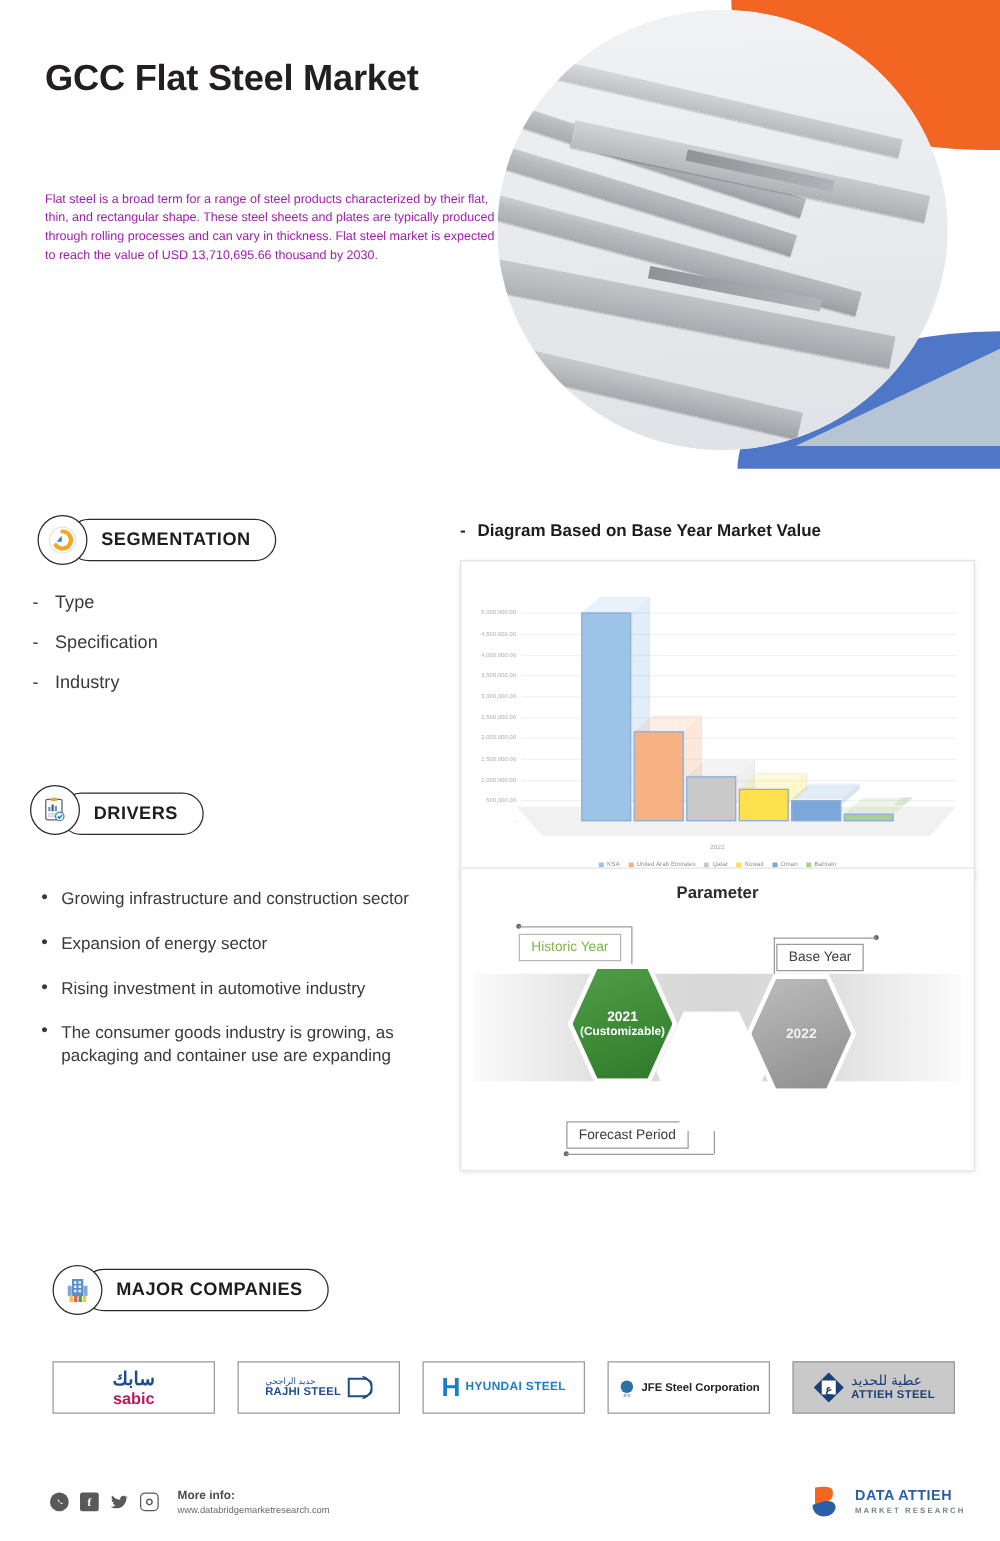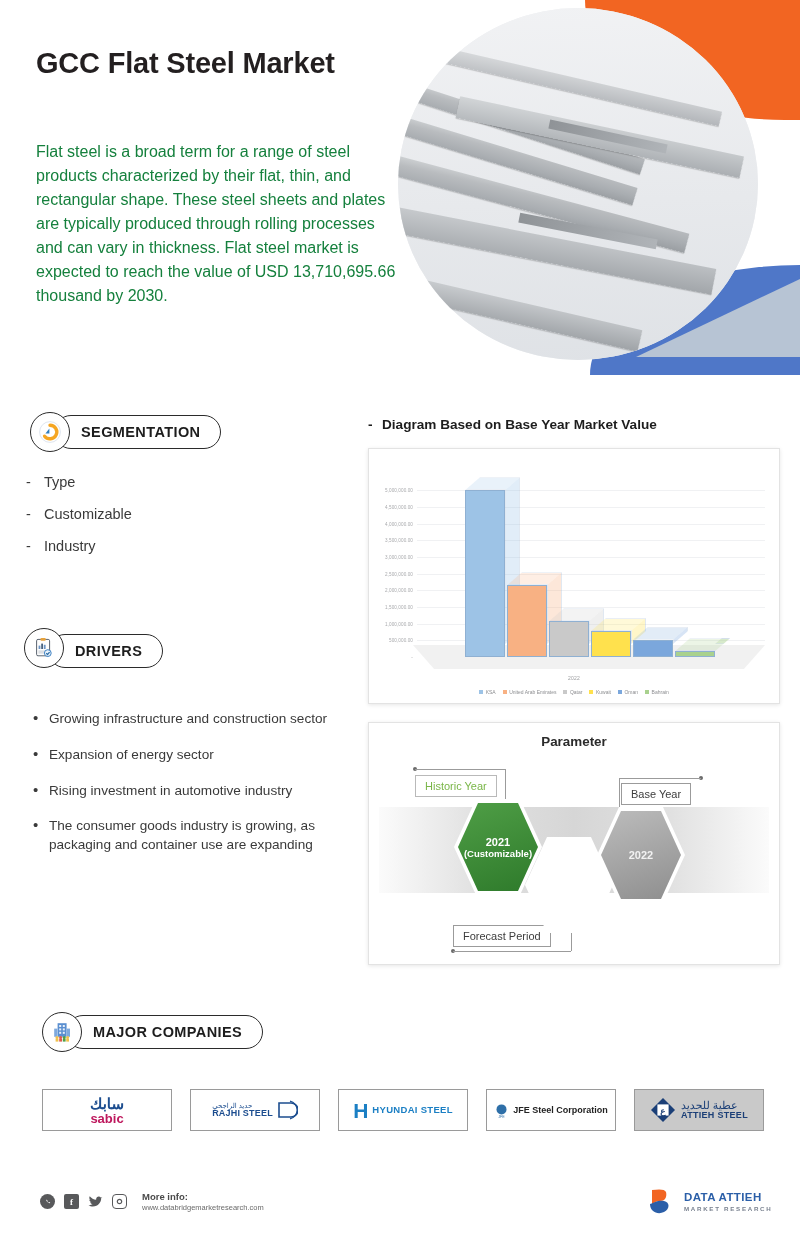--- a/index.html
+++ b/index.html
@@ -51,22 +51,22 @@
     position:absolute;
     background: linear-gradient(90deg,#8f9397,#b0b4b8);
   }
 
   .hdr-title{
     position:absolute; left:36px; top:46px; width:330px;
     font-size:29px; font-weight:700; line-height:1.22;
     color:#231f20; letter-spacing:-.2px;
   }
   .hdr-desc{
-    position:absolute; left:36px; top:140px; width:362px;
-    font-size:16px; line-height:1.5; color:#15803d;
+    position:absolute; left:36px; top:152px; width:362px;
+    font-size:10px; line-height:1.5; color:#a21caf;
   }
 
   
   .pill-wrap{ position:absolute; display:flex; align-items:center; }
   .pill-icon{
     width:40px; height:40px; border-radius:50%;
     border:1.4px solid #2b2b2b; background:#fff;
     display:flex; align-items:center; justify-content:center;
     position:relative; z-index:3;
   }
@@ -123,21 +123,21 @@
     font-size:5px; color:#9a9b9e; letter-spacing:.2px;
   }
   .legend{
     position:absolute; left:0; right:0; display:flex;
     justify-content:center; gap:7px; flex-wrap:wrap;
   }
   .legend .li{ display:flex; align-items:center; gap:2.5px; font-size:5px; color:#8d8e91; }
   .legend .sw{ width:4px; height:4px; }
 
   
-  #param-card{ left:368px; top:722px; width:412px; height:243px; }
+  #param-card{ left:368px; top:694px; width:412px; height:243px; }
   .param-title{
     position:absolute; left:0; right:0; top:11px; text-align:center;
     font-size:13.4px; font-weight:700; color:#2b2b2b;
   }
   .param-band{
     position:absolute; left:10px; right:10px; top:84px; height:86px;
     background:linear-gradient(90deg,#fbfbfb 0%,#e1e1e1 25%,#d6d6d6 50%,#e1e1e1 75%,#fbfbfb 100%);
   }
   .hex{
     position:absolute;
@@ -218,21 +218,21 @@
   <div class="pill-label">SEGMENTATION</div>
 </div>
 
 <div class="dash-list" style="top:474px;">
   <div class="row">
     <span class="mk">-</span>
     <span>Type</span>
   </div>
   <div class="row">
     <span class="mk">-</span>
-    <span>Customizable</span>
+    <span>Specification</span>
   </div>
   <div class="row">
     <span class="mk">-</span>
     <span>Industry</span>
   </div>
 </div>
 
 <div class="pill-wrap" style="left:24px; top:628px;align-items:flex-end;">
   <div class="pill-icon">
     <svg width="24" height="24" viewBox="0 0 24 24" aria-hidden="true">

